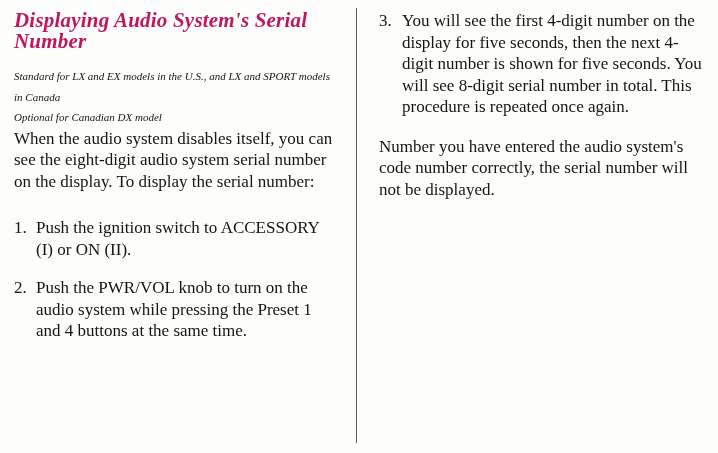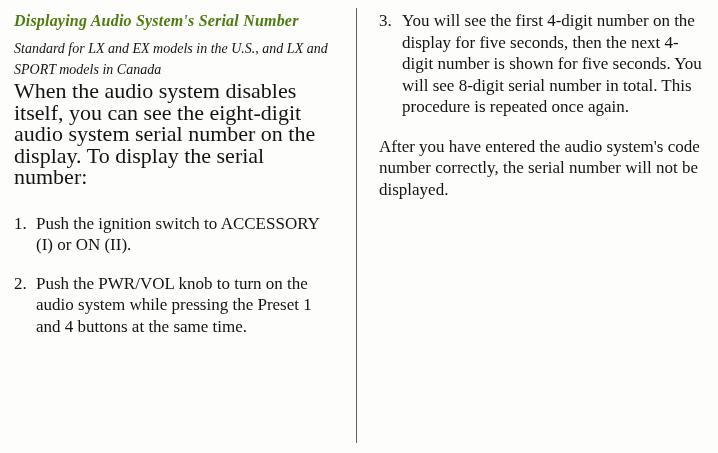--- a/index.html
+++ b/index.html
@@ -42,38 +42,38 @@
     flex: 0 0 1px;
   }
   .col-right {
     flex: 1;
     padding: 10px 14px 10px 22px;
   }
   .heading {
     font-family: "Liberation Serif", serif;
     font-weight: bold;
     font-style: italic;
-    font-size: 16px;
+    font-size: 21px;
     line-height: 21px;
     letter-spacing: 0.2px;
-    margin: 0 0 8px 0;
-    color: #4d7c0f;
+    margin: 0 0 14px 0;
+    color: #be185d;
   }
   .subnote {
     font-style: italic;
-    font-size: 14px;
+    font-size: 11px;
     line-height: 20.5px;
     margin: 0;
     color: #15150f;
   }
   .subnote.second {
     margin-top: 0px;
   }
   .body-text {
-    font-size: 22px;
+    font-size: 17px;
     line-height: 21.5px;
     margin: 0;
     color: #15150f;
   }
   .spacer-md { height: 18px; }
   .spacer-lg { height: 25px; }
 
   .list {
     margin: 0;
     padding: 0;
@@ -107,20 +107,21 @@
 </style>
 </head>
 <body>
 
 <div class="page">
   <div class="columns">
 
     <div class="col col-left">
       <h1 class="heading">Displaying Audio System's Serial Number</h1>
       <p class="subnote">Standard for LX and EX models in the U.S., and LX and SPORT models in Canada</p>
+      <p class="subnote second">Optional for Canadian DX model</p>
       <p class="body-text">When the audio system disables itself, you can see the eight-digit audio system serial number on the display. To display the serial number:</p>
 
       <div class="spacer-lg"></div>
 
       <ol class="list">
         <li class="list-item">
           <span class="list-num">1.</span>
           <span class="list-body">Push the ignition switch to ACCESSORY (I) or ON (II).</span>
         </li>
         <li class="list-item">
@@ -135,17 +136,17 @@
     <div class="col col-right">
       <ol class="list">
         <li class="list-item">
           <span class="list-num">3.</span>
           <span class="list-body">You will see the first 4-digit number on the display for five seconds, then the next 4-digit number is shown for five seconds. You will see 8-digit serial number in total. This procedure is repeated once again.</span>
         </li>
       </ol>
 
       <div class="spacer-md"></div>
 
-      <p class="tail-para">After you have entered the audio system's code number correctly, the serial number will not be displayed.</p>
+      <p class="tail-para">Number you have entered the audio system's code number correctly, the serial number will not be displayed.</p>
     </div>
 
   </div>
 </div>
 
 </body></html>

